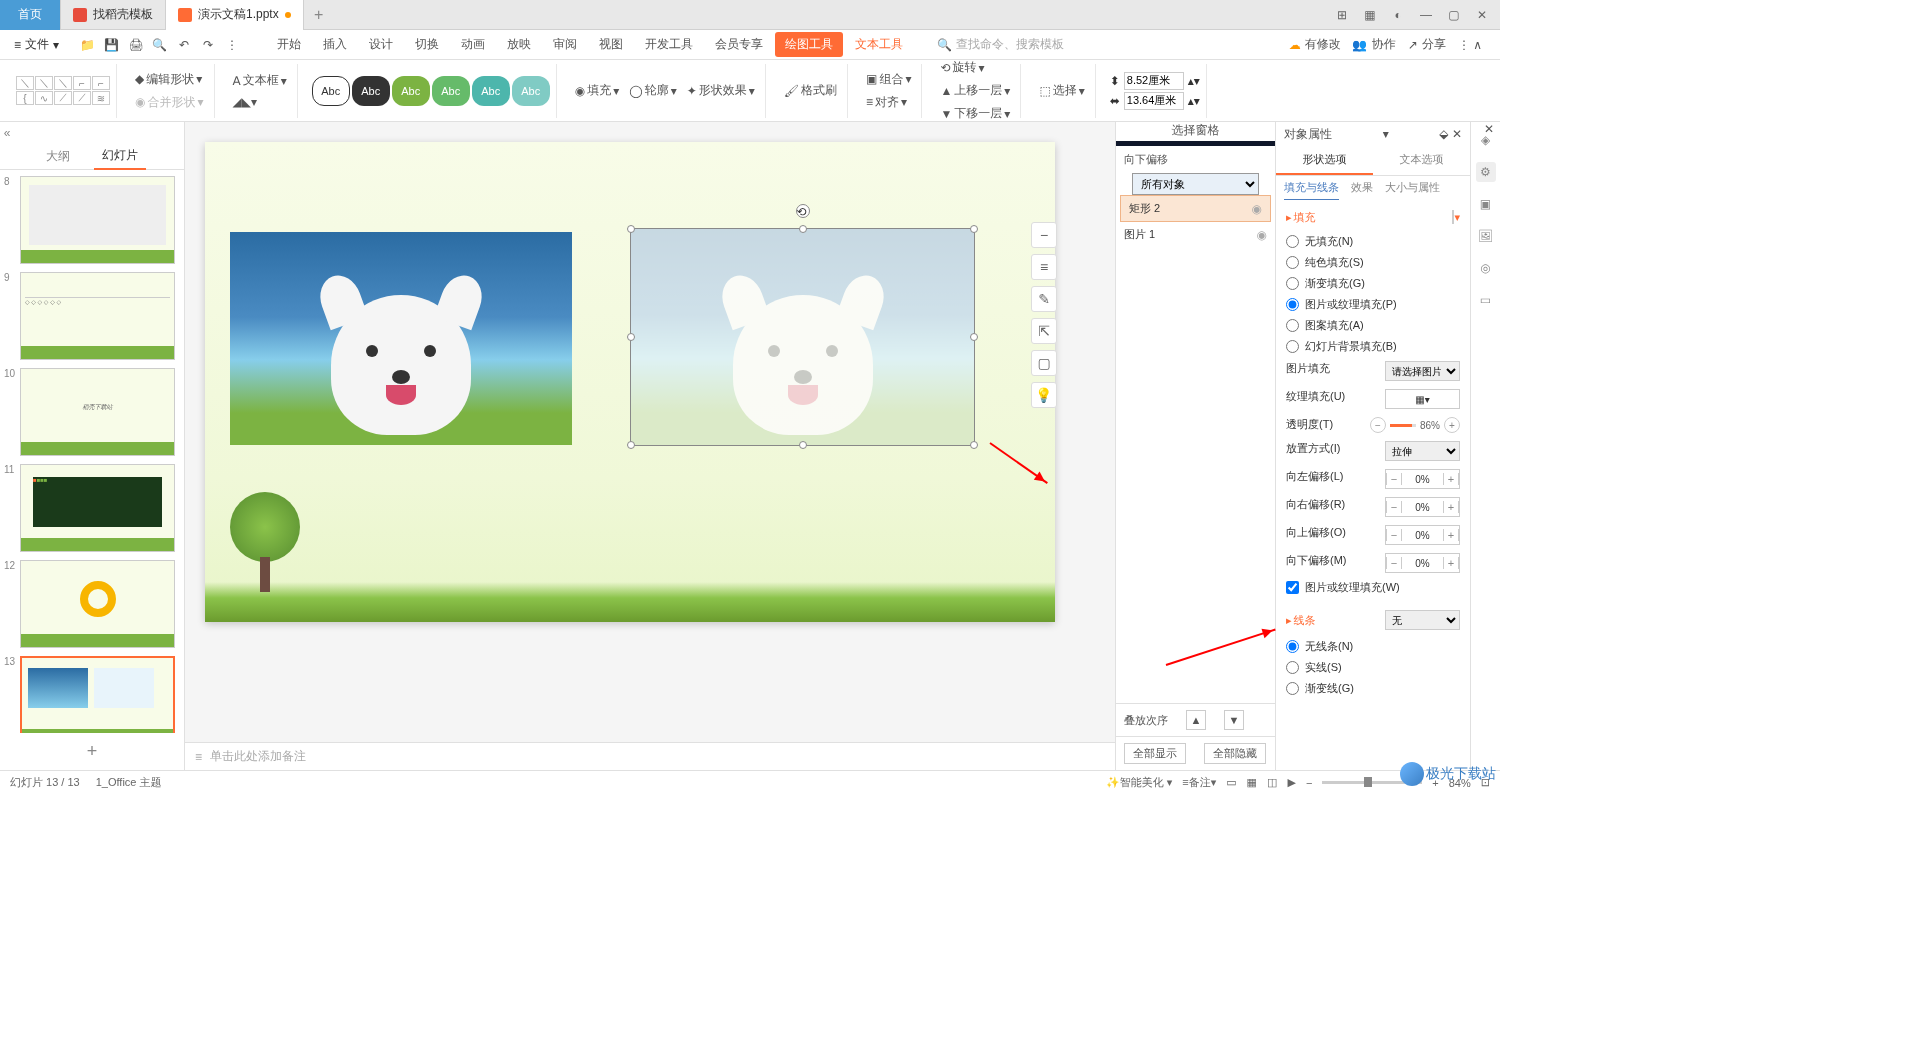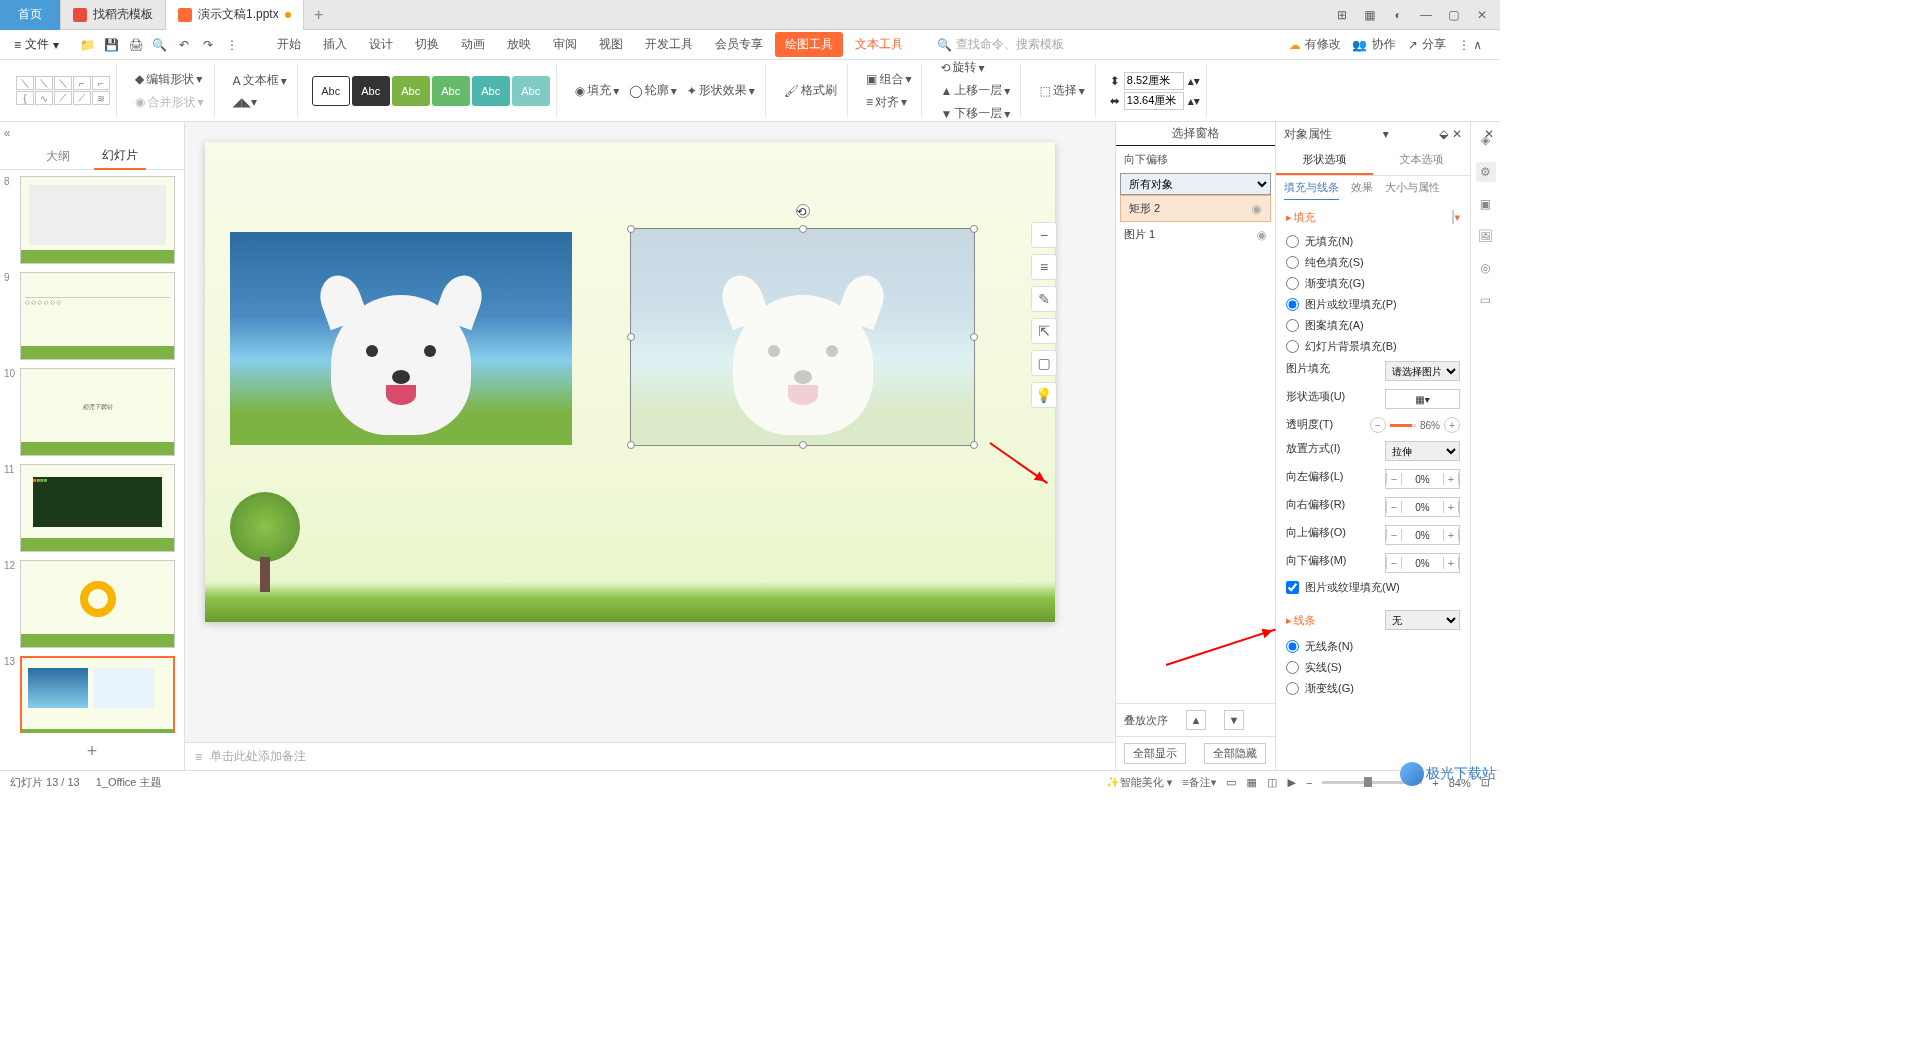--- a/index.html
+++ b/index.html
@@ -24,21 +24,21 @@
 .search-box{margin-left:20px;color:#aaa;display:flex;align-items:center;gap:4px}
 .menu-right{margin-left:auto;display:flex;gap:12px;align-items:center;padding-right:10px}
 .menu-right-item{display:flex;align-items:center;gap:4px;color:#555}
 .cloud-icon{color:#ff9800}
 .toolbar{height:62px;display:flex;align-items:center;padding:4px 10px;border-bottom:1px solid #e0e0e0;gap:8px}
 .tool-group{display:flex;flex-direction:column;gap:2px;padding:0 6px;border-right:1px solid #e8e8e8;height:54px;justify-content:center}
 .tool-row{display:flex;gap:2px;align-items:center}
 .tool-btn{padding:2px 4px;color:#555;display:flex;align-items:center;gap:2px}
 .shape-grid{display:grid;grid-template-columns:repeat(5,18px);gap:1px}
 .shape-cell{width:18px;height:14px;border:1px solid #ccc;display:flex;align-items:center;justify-content:center;font-size:10px;color:#888}
-.style-swatch{width:38px;height:30px;border-radius:3px;display:flex;align-items:center;justify-content:center;font-size:11px;color:#fff}
+.style-swatch{width:38px;height:30px;border-radius:12px;display:flex;align-items:center;justify-content:center;font-size:11px;color:#fff}
 .dim-input{display:flex;align-items:center;gap:4px}
 .dim-field{width:60px;height:18px;border:1px solid #ccc;padding:0 2px;font-size:11px}
 .main-area{display:flex;height:648px}
 .outline-panel{width:185px;border-right:1px solid #e0e0e0;display:flex;flex-direction:column}
 .outline-tabs{height:26px;display:flex;align-items:center;justify-content:center;gap:16px;border-bottom:1px solid #e0e0e0}
 .outline-tab{padding:4px 8px;color:#888}
 .outline-tab.active{color:#333;border-bottom:2px solid #ff6b35}
 .slides-list{flex:1;overflow-y:auto;padding:6px}
 .slide-thumb{margin-bottom:8px;position:relative}
 .slide-num{position:absolute;left:-2px;top:0;font-size:10px;color:#888}
@@ -65,23 +65,23 @@
 .sel-rect{position:absolute;top:86px;left:425px;width:345px;height:218px;border:1px solid #888;background:rgba(255,255,255,.75)}
 .sel-rect .dog-img{position:absolute;inset:0;width:100%;height:100%;opacity:.25;top:0;left:0}
 .sel-handle{position:absolute;width:8px;height:8px;background:#fff;border:1px solid #888;border-radius:50%}
 .sel-rotate{position:absolute;top:-25px;left:50%;transform:translateX(-50%);width:14px;height:14px;border:1px solid #888;border-radius:50%;background:#fff}
 .float-tools{position:absolute;right:58px;top:100px;display:flex;flex-direction:column;gap:6px}
 .float-btn{width:26px;height:26px;background:#fff;border:1px solid #ddd;border-radius:3px;display:flex;align-items:center;justify-content:center;font-size:14px;color:#666}
 .arrow-red{position:absolute;width:80px;height:2px;background:red;transform-origin:left center}
 .arrow-red::after{content:"";position:absolute;right:-2px;top:-4px;border:5px solid transparent;border-left:10px solid red}
 .notes-bar{height:28px;border-top:1px solid #e0e0e0;display:flex;align-items:center;padding:0 10px;color:#aaa;gap:8px;background:#fff}
 .right-panel{width:160px;border-left:1px solid #e0e0e0;display:flex;flex-direction:column}
-.panel-header{height:24px;display:flex;align-items:center;justify-content:center;color:#555;border-bottom:1px solid #0f172a}
+.panel-header{height:24px;display:flex;align-items:flex-start;justify-content:center;color:#555;border-bottom:5px solid #0f172a}
 .obj-label{padding:6px 8px;color:#555;font-size:11px}
-.obj-select{margin:0 4px;height:22px;border:1px solid #999;background:#e8f0f8;font-size:11px;padding:0 4px}
+.obj-select{margin:0 16px;height:22px;border:1px solid #999;background:#e8f0f8;font-size:11px;padding:0 4px}
 .obj-item{padding:5px 8px;display:flex;justify-content:space-between;align-items:center;font-size:11px}
 .obj-item.sel{background:#fbe6d4;border:1px solid #f0b488;margin:0 4px}
 .eye-icon{color:#aaa;font-size:12px}
 .stack-bar{padding:6px 8px;border-top:1px solid #e0e0e0;display:flex;align-items:center;gap:18px;font-size:11px;color:#555}
 .stack-btn{width:20px;height:20px;border:1px solid #ccc;display:flex;align-items:center;justify-content:center}
 .stack-link{padding:2px 8px;border:1px solid #ccc;color:#555}
 .props-panel{width:195px;border-left:1px solid #e0e0e0;display:flex;flex-direction:column;position:relative}
 .props-header{height:24px;display:flex;align-items:center;padding:0 8px;color:#555;justify-content:space-between}
 .props-tabs{display:flex;height:30px;border-bottom:1px solid #e0e0e0}
 .props-tab{flex:1;display:flex;align-items:center;justify-content:center;font-size:11px;color:#888;border-bottom:2px solid transparent}
@@ -433,21 +433,21 @@
       <div class="radio-row">
           <input type="radio" style="">
           <span>幻灯片背景填充(B)</span>
         </div>
 
       <div class="prop-row">
           <span>图片填充</span>
           <select class="prop-select"><option>请选择图片</option></select>
         </div>
       <div class="prop-row">
-          <span>形状选项(U)</span>
+          <span>纹理填充(U)</span>
           <div class="prop-select" style="display:flex;align-items:center;justify-content:center">▦▾</div>
         </div>
       <div class="prop-row">
         <span>透明度(T)</span>
         <div class="slider-row" style="width:90px">
           <div class="circ-btn">−</div>
           <div class="slider-track">
               <div class="slider-fill" style="width:86%"></div>
             </div>
           <span class="slider-val">86%</span>

